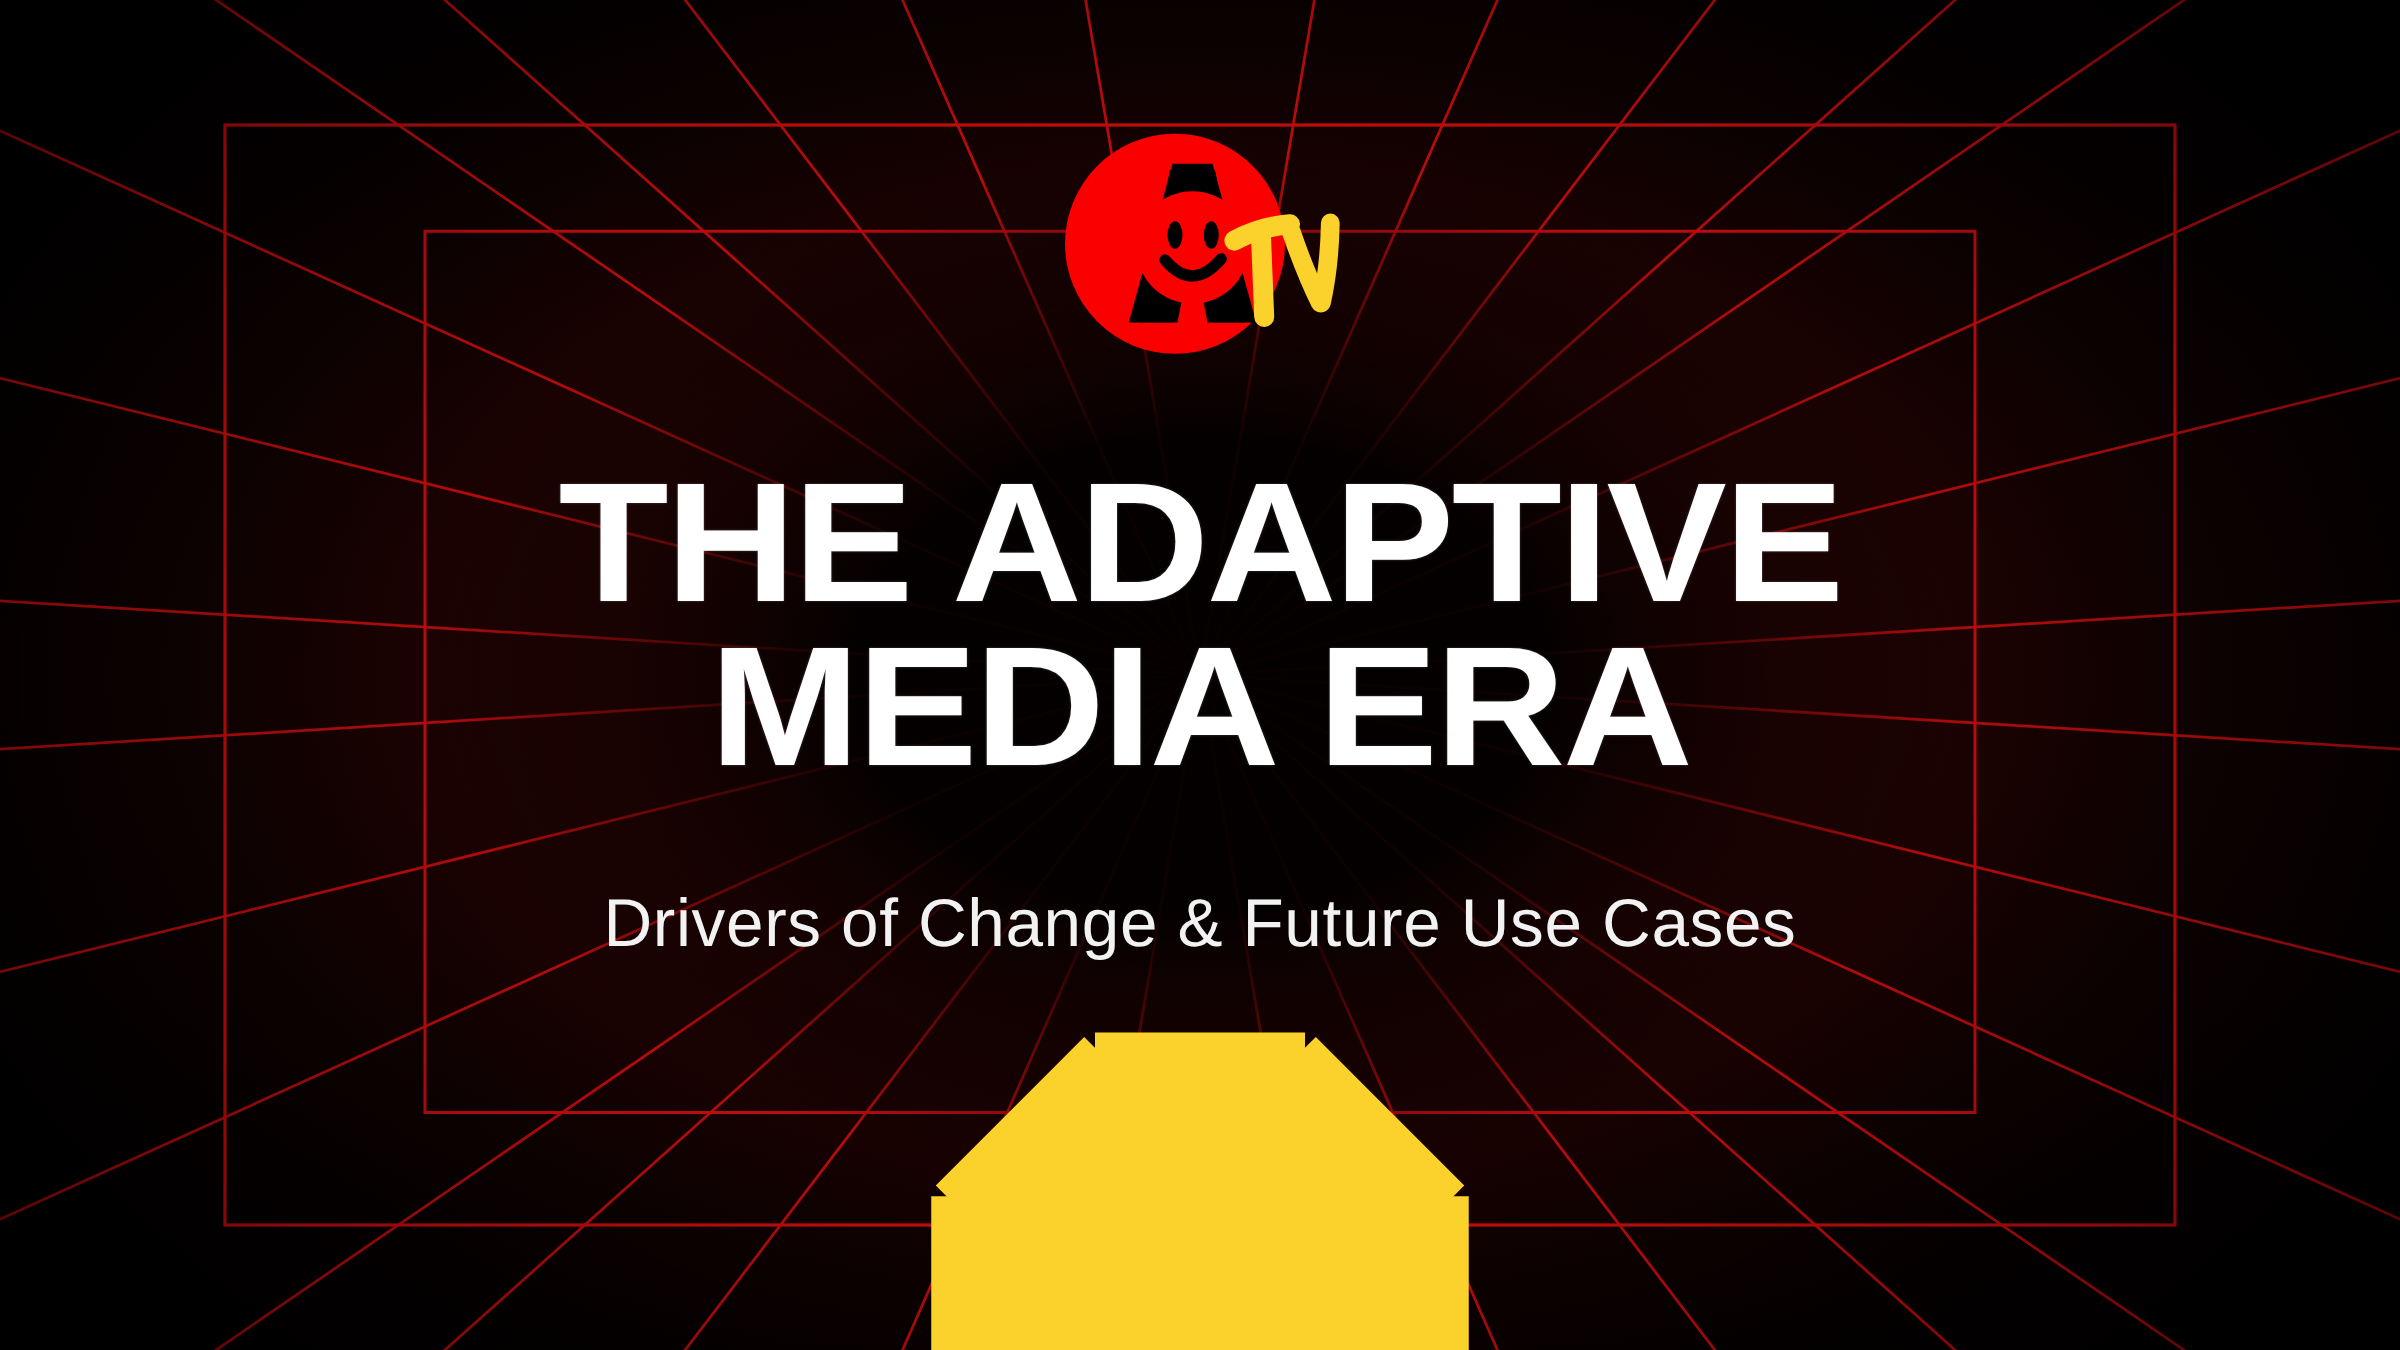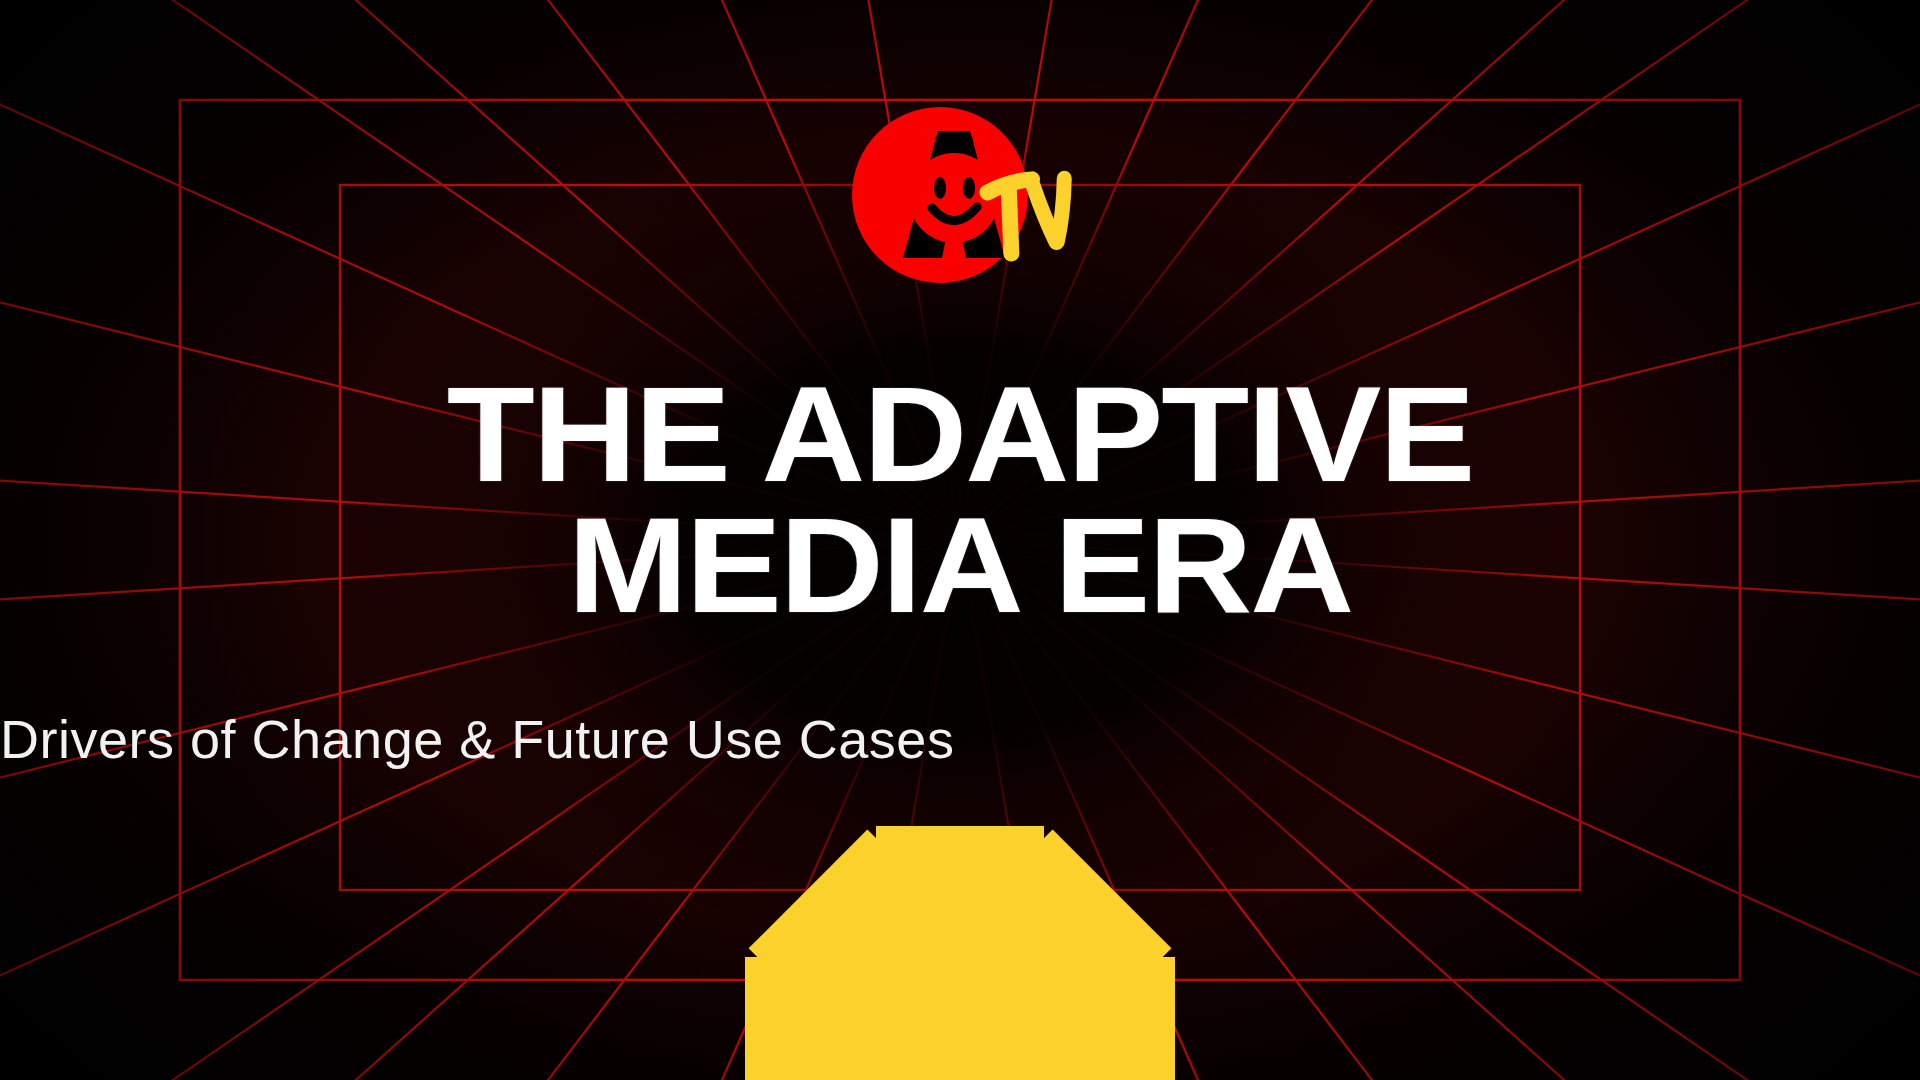--- a/index.html
+++ b/index.html
@@ -77,21 +77,21 @@
   }
   .headline.line2 {
     margin-top: 6px;
   }
 
   .subtitle {
     position: absolute;
     left: 0;
     right: 0;
     top: 708px;
-    text-align: left;
+    text-align: center;
     color: #f2f2f2;
     font-family: "Liberation Sans", sans-serif;
     font-weight: 300;
     font-size: 54px;
     letter-spacing: 0.5px;
     white-space: nowrap;
     z-index: 6;
   }
 
   

